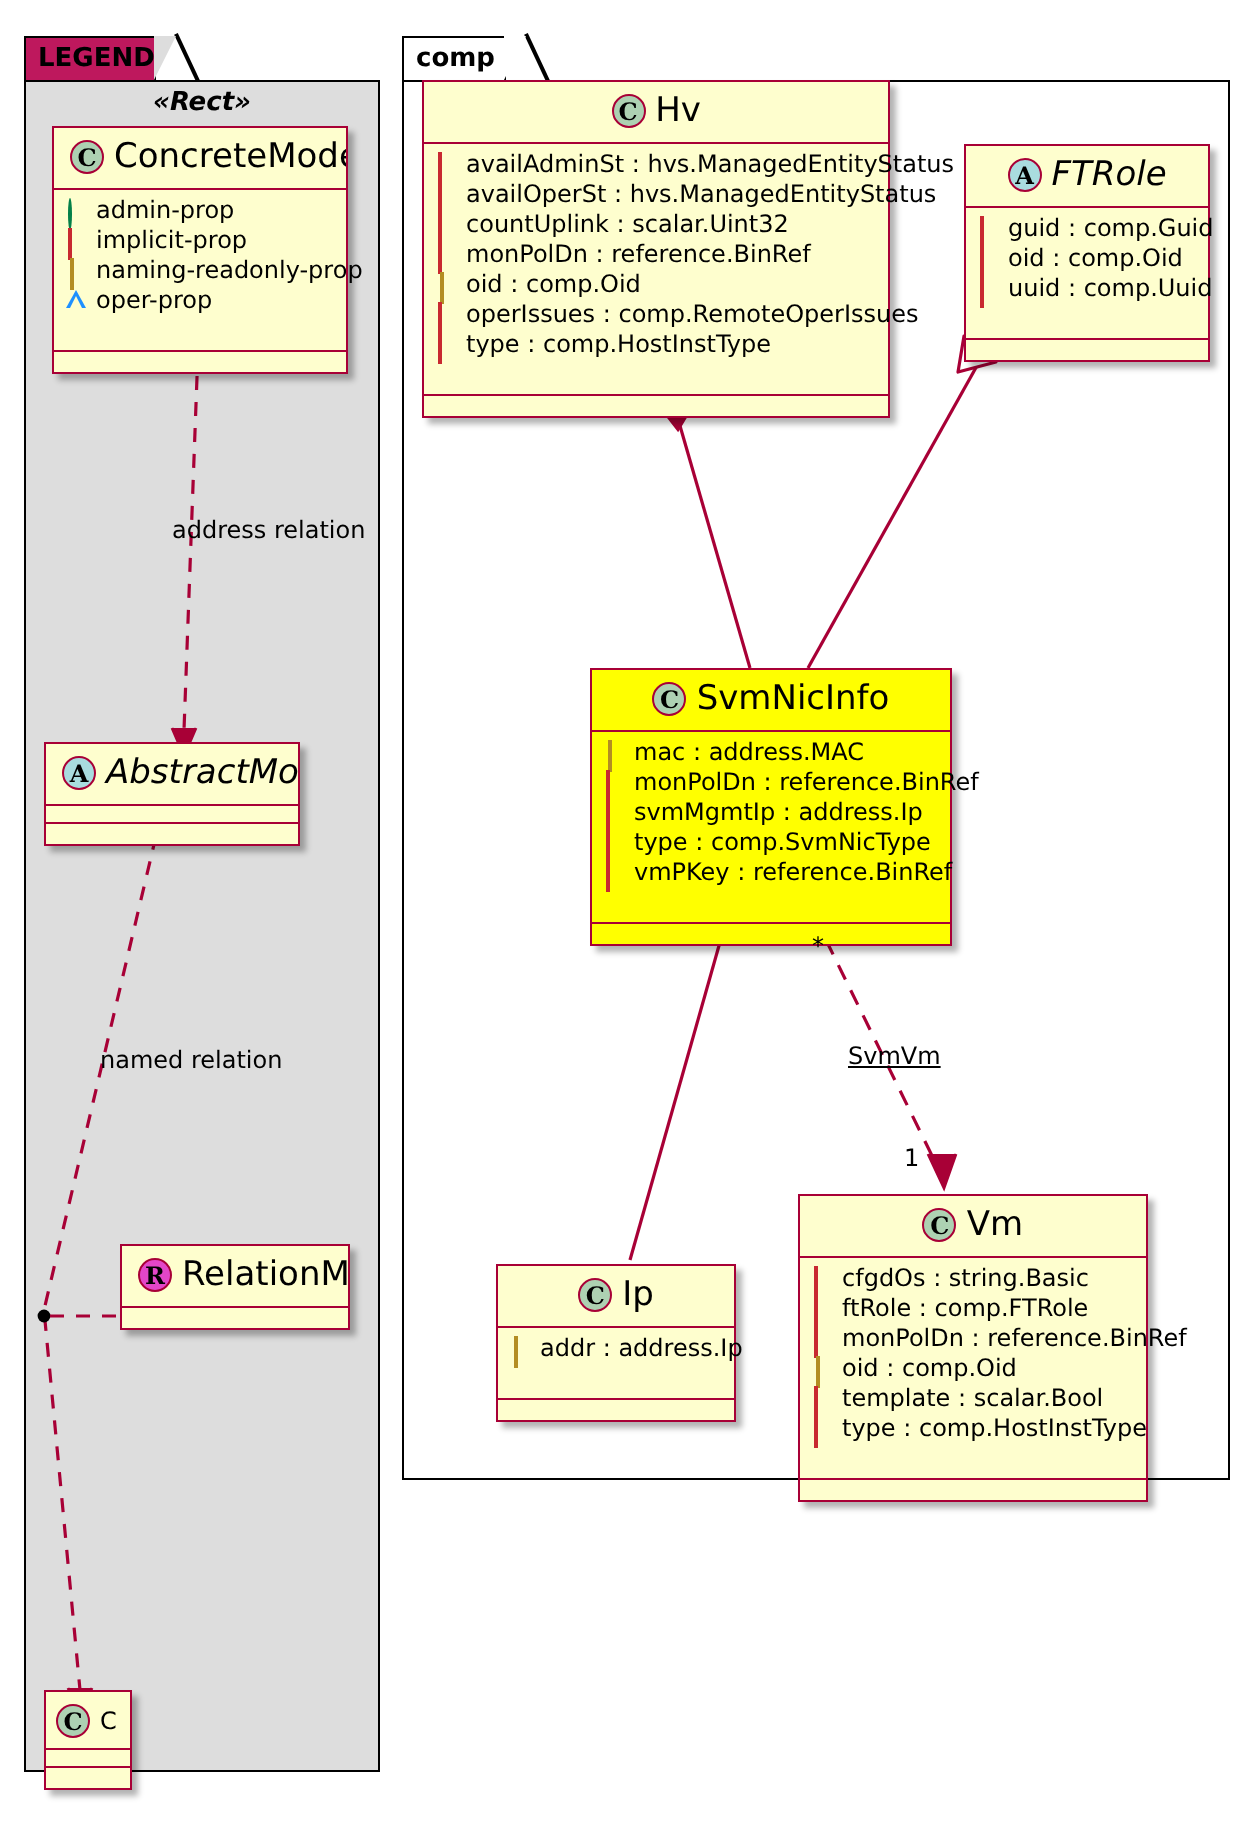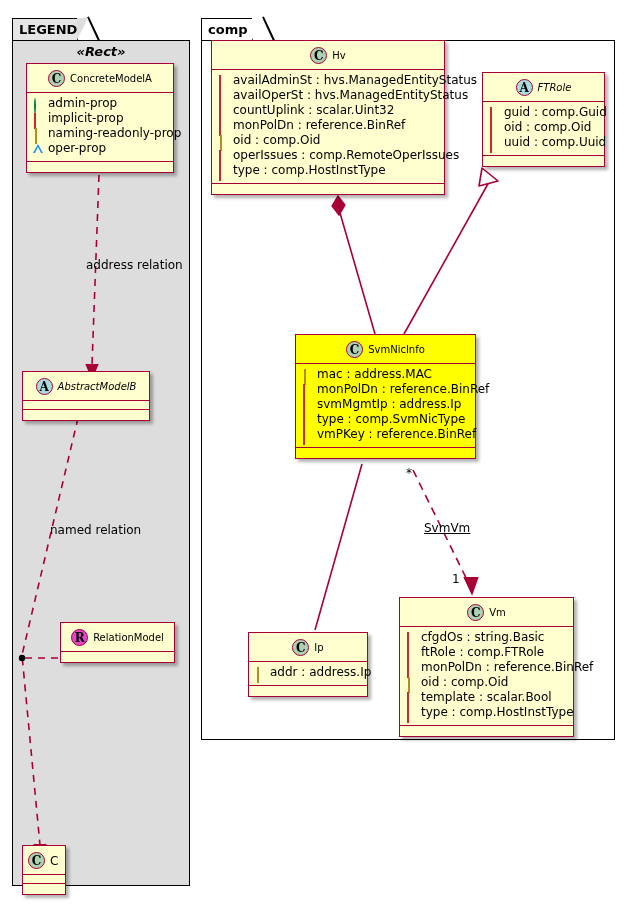--- a/index.html
+++ b/index.html
@@ -38,21 +38,21 @@
     z-index: 0;
     box-sizing: border-box;
   }
   .pkg-tab {
     position: absolute;
     top: 0; left: 0;
     height: 22px;
     box-sizing: border-box;
     border: 1.5px solid #000000;
     border-bottom: none;
-    background: #e5e5e5;
+    background: #be185d;
     font-size: 13px;
     font-weight: bold;
     color: #000000;
     line-height: 21px;
     padding: 0 6px;
     white-space: nowrap;
   }
   .pkg-tab::after {
     content: "";
     position: absolute;
@@ -96,29 +96,29 @@
 
   .cls-head {
     box-sizing: border-box;
     border-bottom: 1.5px solid #A80036;
     text-align: center;
     padding: 4px 8px 5px 8px;
     white-space: nowrap;
     overflow: hidden;
   }
   .cls-name {
-    font-size: 10px;
+    font-size: 17px;
     color: #000000;
     vertical-align: middle;
   }
   .cls-name.abstract { font-style: italic; }
 
   .cls-attrs {
     box-sizing: border-box;
-    padding: 3px 5px 5px 6px;
+    padding: 3px 5px 17px 6px;
     border-bottom: 1.5px solid #A80036;
   }
   .cls-attrs.empty { padding: 0; height: 9px; }
   .cls-foot {
     box-sizing: border-box;
     height: 10px;
   }
 
   .attr {
     font-size: 12px;

